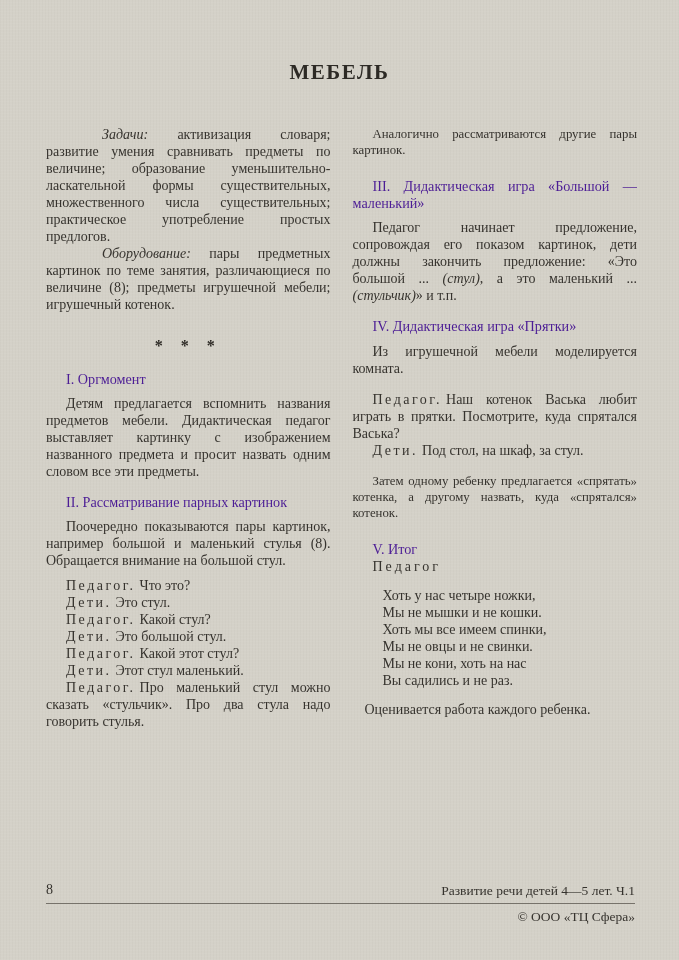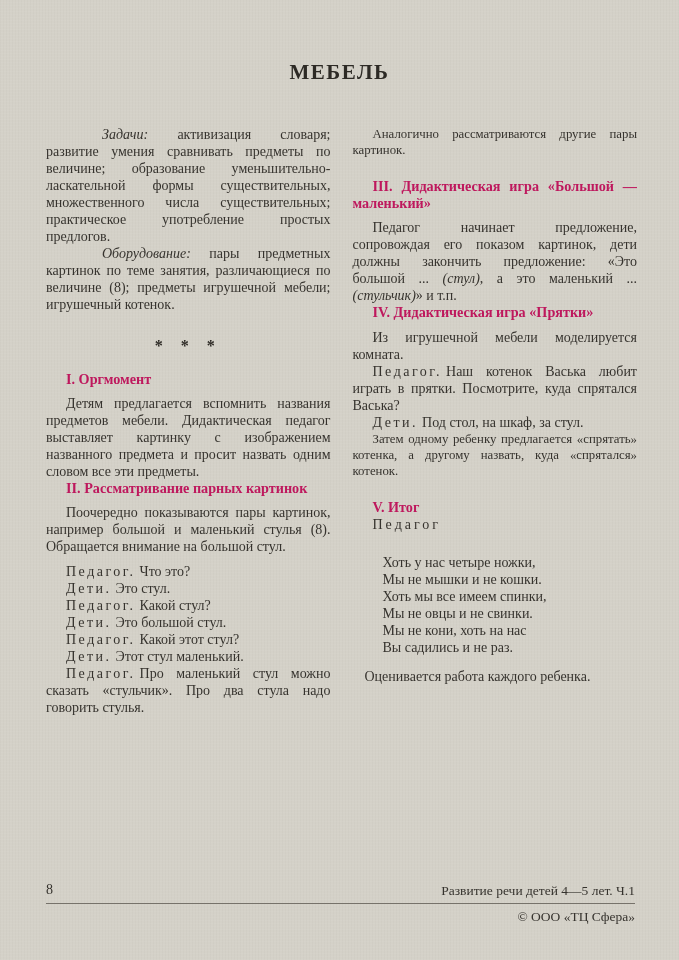--- a/index.html
+++ b/index.html
@@ -52,44 +52,44 @@
   .col { flex: 1; min-width: 0; }
   p, h3, h4 {
     margin: 0;
     font-size: 14px;
     line-height: 17px;
     text-align: justify;
     text-indent: 20px;
     hyphens: auto;
   }
   h3, h4 {
-    font-weight: bold;
-    color: #be185d;
+    font-weight: normal;
+    color: #4c1d95;
     font-size: 14.2px;
   }
   .small-note {
     font-size: 12.8px;
     line-height: 16px;
   }
   .lead { font-style: italic; margin-left: 36px; }
   .divider {
     text-align: center;
     text-indent: 0;
     letter-spacing: 7px;
     font-weight: bold;
     margin: 24px 0 16px 0;
     color: #2d2a25;
   }
   .h-after { margin-bottom: 7px; }
   .speaker { letter-spacing: 2.5px; margin-right: 4px; }
   .mt-sm { margin-top: 8px; }
-  .mt-md { }
+  .mt-md { margin-top: 14px; }
   .mt-lg { margin-top: 20px; }
   .poem {
-    margin: 21px 0 0 30px;
+    margin: 12px 0 0 30px;
     font-size: 14px;
     line-height: 17.5px;
   }
   .poem-line { text-indent: 0; }
   .poem-attr {
     font-style: italic;
     text-align: right;
     padding-right: 52px;
     text-indent: 0;
     margin-top: 2px;

